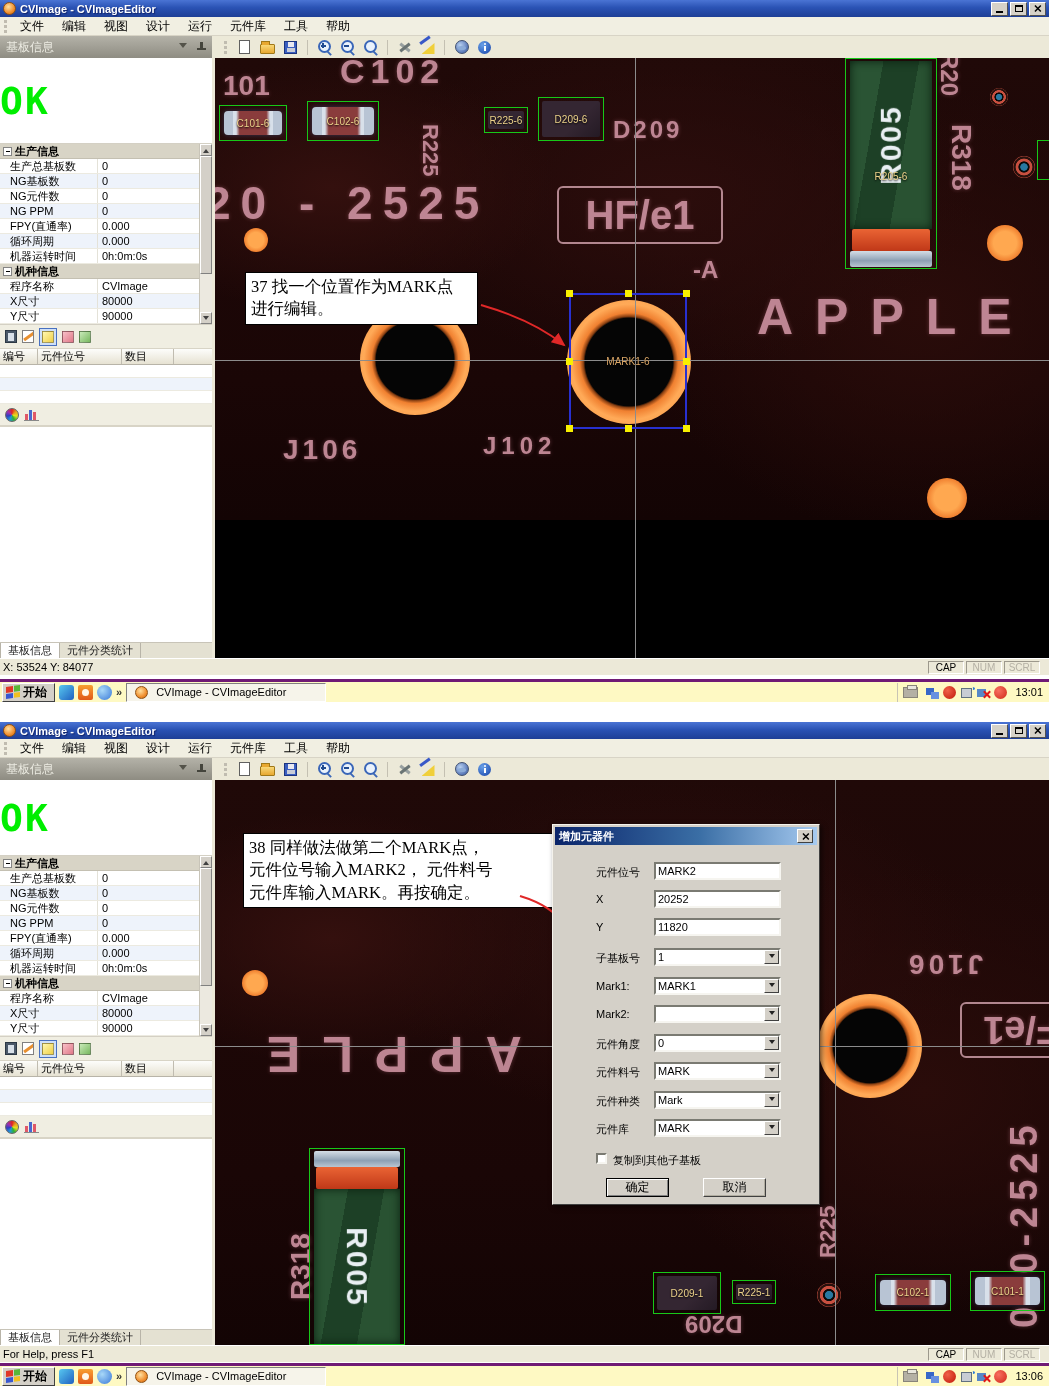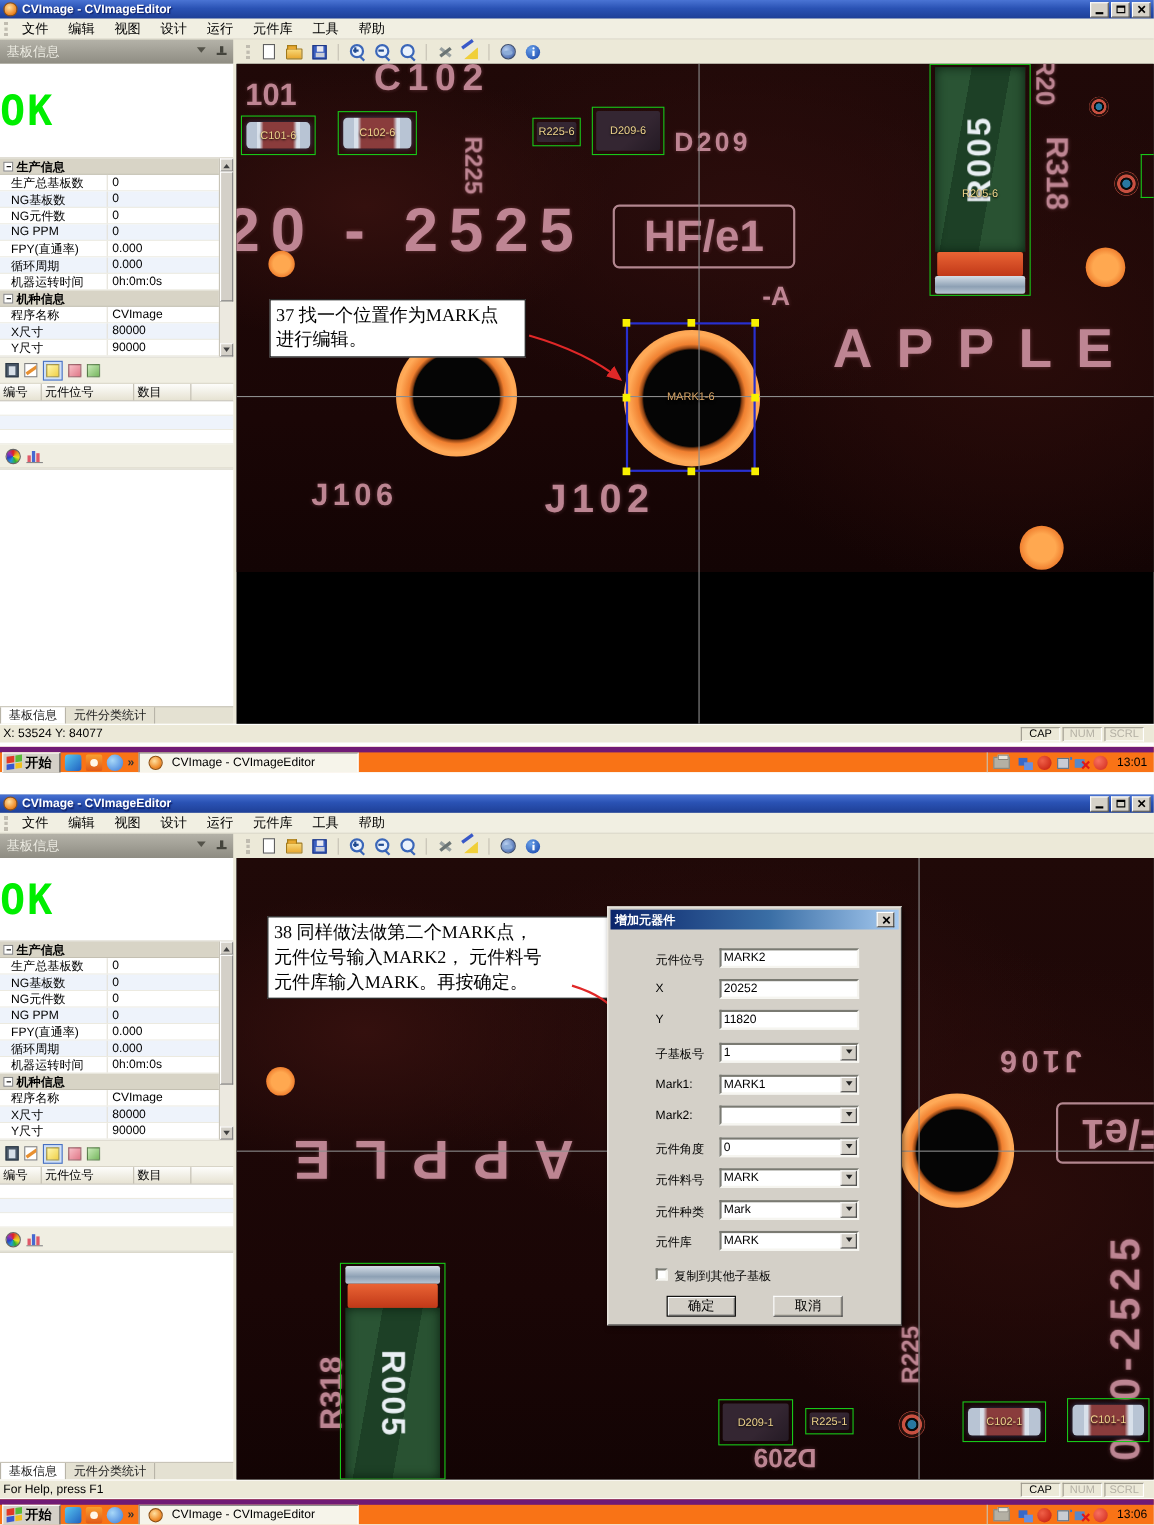--- a/index.html
+++ b/index.html
@@ -152,21 +152,21 @@
 .dbtn.default{border:1px solid #000;box-shadow:inset 1px 1px 0 #fff,inset -1px -1px 0 #808080}
 .dbtn.plain{border:1px solid;border-color:#fff #404040 #404040 #fff;box-shadow:inset -1px -1px 0 #b0aca0}
 
 .statusbar{flex:none;height:17px;display:flex;align-items:center;background:#ece9d8;padding:0 3px;font-size:11px;border-top:1px solid #fff}
 .locks{margin-left:auto;display:flex;align-items:center;margin-right:6px}
 .lock{width:36px;height:13px;margin-left:2px;border:1px solid;border-color:#9c988c #fff #fff #9c988c;display:flex;align-items:center;justify-content:center;font-size:10px}
 .lock.off{color:#b4b0a4}
 .gapline{flex:none;background:#fff}
 #shot1 .gapline{height:4px}
 #shot2 .gapline{height:1px}
-.taskbar{flex:none;height:23px;background:#f97316;display:flex;align-items:center;padding:0 2px;border-top:5px solid #701a75;gap:4px}
+.taskbar{flex:none;height:23px;background:#fef9c3;display:flex;align-items:center;padding:0 2px;border-top:3px solid #701a75;gap:4px}
 .startbtn{height:19px;display:flex;align-items:center;gap:3px;padding:0 7px 0 3px;background:#d4d0c8;border:1px solid;border-color:#fff #404040 #404040 #fff;font-weight:bold;font-size:12px;flex:none}
 .flag{width:14px;height:12px;display:grid;grid-template-columns:1fr 1fr;grid-template-rows:1fr 1fr;gap:1px;transform:skewY(-8deg)}
 .f1{background:#e03828}.f2{background:#58b838}.f3{background:#3858d0}.f4{background:#f0c020}
 .ql{width:15px;height:15px;flex:none}
 .ql1{border-radius:3px;background:linear-gradient(135deg,#58c8f0,#2060c0)}
 .ql2{border-radius:2px;background:linear-gradient(#f8a030,#e05818);position:relative}
 .ql2::before{content:"";position:absolute;left:4px;top:4px;width:7px;height:7px;border-radius:50%;background:#fff8e8}
 .ql3{border-radius:50%;background:radial-gradient(circle at 35% 35%,#a8d8f8,#3878d8)}
 .more{font-size:11px;font-weight:bold;color:#333;flex:none}
 .taskbtn{height:19px;display:flex;align-items:center;gap:4px;padding:0 8px;background:#f6f4ea;border:1px solid;border-color:#808080 #fff #fff #808080;font-size:11px;min-width:200px;flex:none}
@@ -361,28 +361,28 @@
         <span class="tab">元件分类统计</span>
       </div>
     </div>
     <div class="pcb">
       <div class="photo" style="height:462px"></div>
 
       <span class="silk" style="left:8px;top:12px;font-size:28px">101</span>
       <span class="silk" style="left:125px;top:-6px;font-size:34px;letter-spacing:6px">C102</span>
       <span class="silk vert" style="left:228px;top:66px;font-size:22px">R225</span>
       <span class="silk" style="left:398px;top:58px;font-size:24px;letter-spacing:3px">D209</span>
-      <span class="silk" style="left:-10px;top:118px;font-size:56px;letter-spacing:10px">20 - 2525</span>
+      <span class="silk" style="left:-10px;top:118px;font-size:46px;letter-spacing:10px">20 - 2525</span>
       <div class="silkbox" style="left:342px;top:128px;width:166px;height:58px">
         <span class="silk" style="position:static;font-size:40px">HF/e1</span>
       </div>
       <span class="silk" style="left:478px;top:198px;font-size:24px">-A</span>
       <span class="silk" style="left:542px;top:230px;font-size:50px;letter-spacing:22px">APPLE</span>
       <span class="silk" style="left:68px;top:376px;font-size:28px;letter-spacing:4px">J106</span>
-      <span class="silk" style="left:280px;top:374px;font-size:36px;letter-spacing:5px">J102</span>
+      <span class="silk" style="left:268px;top:374px;font-size:24px;letter-spacing:5px">J102</span>
       <span class="silk vert" style="left:762px;top:66px;font-size:28px">R318</span>
       <span class="silk vert" style="left:748px;top:-6px;font-size:24px">R20</span>
 
       <div class="dot" style="left:29px;top:170px;width:24px;height:24px"></div>
       <div class="dot" style="left:772px;top:167px;width:36px;height:36px"></div>
       <div class="dot" style="left:712px;top:420px;width:40px;height:40px"></div>
       <div class="cpad" style="left:775px;top:30px;width:18px;height:18px"></div>
       <div class="cpad" style="left:798px;top:98px;width:22px;height:22px"></div>
       <div class="ring" style="left:145px;top:247px;width:110px;height:110px"></div>
       <div class="ring" style="left:352px;top:242px;width:124px;height:124px"></div>

